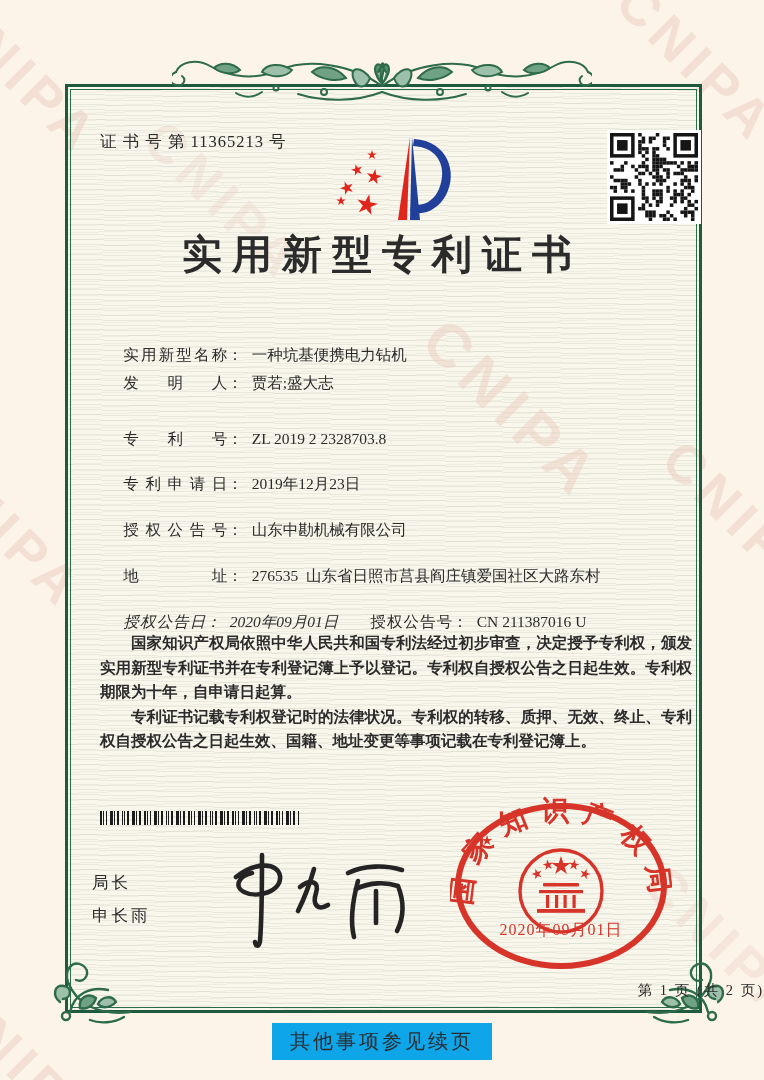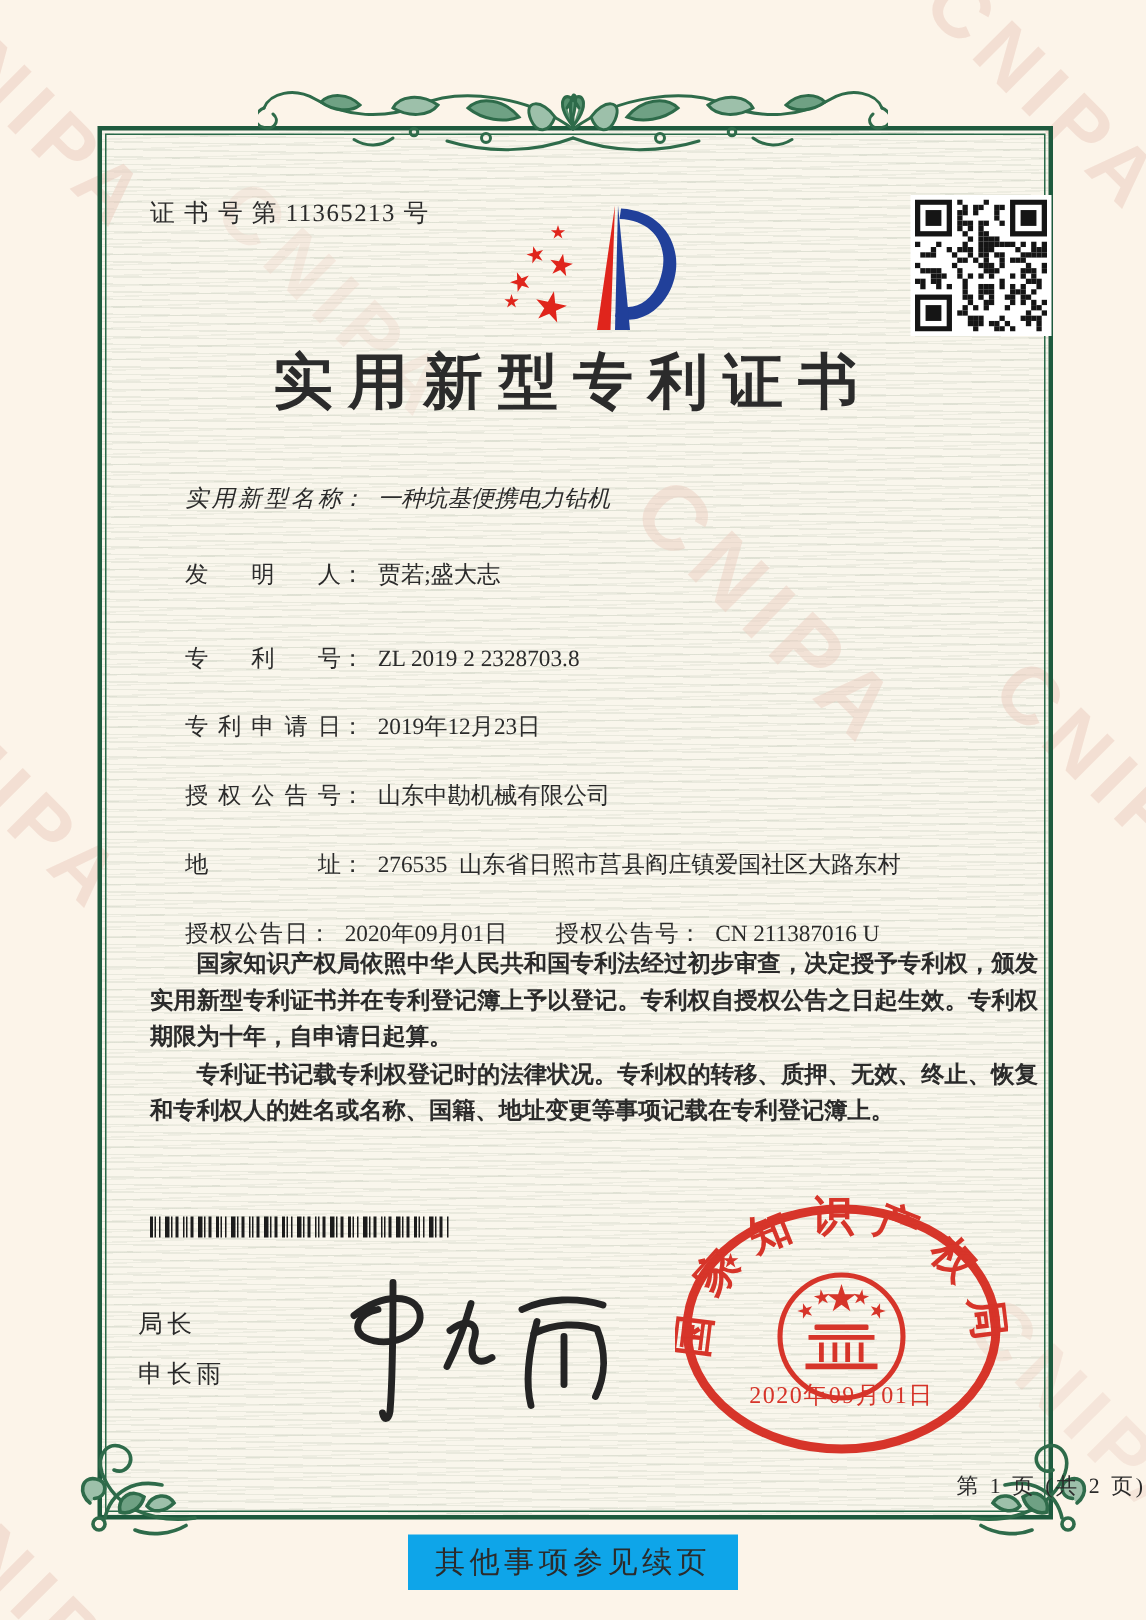--- a/index.html
+++ b/index.html
@@ -329,49 +329,49 @@
         <rect x="85.10000000000001" y="85.10000000000001" width="3.7" height="3.7" fill="#151515"></rect>
         <rect x="40.7" y="88.80000000000001" width="3.7" height="3.7" fill="#151515"></rect>
         <rect x="55.5" y="88.80000000000001" width="3.7" height="3.7" fill="#151515"></rect>
         <rect x="59.2" y="88.80000000000001" width="3.7" height="3.7" fill="#151515"></rect>
         <rect x="66.60000000000001" y="88.80000000000001" width="3.7" height="3.7" fill="#151515"></rect>
         <rect x="85.10000000000001" y="88.80000000000001" width="3.7" height="3.7" fill="#151515"></rect>
       </svg>
 
     <div class="title">实用新型专利证书</div>
 
-    <div class="row" style="top:304px;font-style:italic;">
+    <div class="row" style="top:327px;">
       <span class="lab">实用新型名称</span><span class="colon">：</span><span>一种坑基便携电力钻机</span>
     </div>
     <div class="row" style="top:355px;">
       <span class="lab">发明人</span><span class="colon">：</span><span>贾若;盛大志</span>
     </div>
     <div class="row" style="top:411px;">
       <span class="lab">专利号</span><span class="colon">：</span><span>ZL 2019 2 2328703.8</span>
     </div>
     <div class="row" style="top:456px;">
       <span class="lab">专利申请日</span><span class="colon">：</span><span>2019年12月23日</span>
     </div>
     <div class="row" style="top:502px;">
       <span class="lab">授权公告号</span><span class="colon">：</span><span>山东中勘机械有限公司</span>
     </div>
     <div class="row" style="top:548px;">
       <span class="lab">地址</span><span class="colon">：</span><span>276535  山东省日照市莒县阎庄镇爱国社区大路东村</span>
     </div>
 
-    <div class="row grant" style="top:594px;">
+    <div class="row grant" style="top:594px;font-style:italic;">
       <span class="lab2">授权公告日</span><span class="colon">：</span><span>2020年09月01日</span>
     </div>
     <div class="row grant" style="top:594px;left:347px;">
       <span class="lab2">授权公告号</span><span class="colon">：</span><span>CN 211387016 U</span>
     </div>
 
     <div class="paras">
       <p>国家知识产权局依照中华人民共和国专利法经过初步审查，决定授予专利权，颁发实用新型专利证书并在专利登记簿上予以登记。专利权自授权公告之日起生效。专利权期限为十年，自申请日起算。</p>
-      <p>专利证书记载专利权登记时的法律状况。专利权的转移、质押、无效、终止、恢复和专利权人的姓名或名称、国籍、地址变更等事项记载在专利登记簿上。</p>
+      <p>专利证书记载专利权登记时的法律状况。专利权的转移、质押、无效、终止、专利权自授权公告之日起生效、国籍、地址变更等事项记载在专利登记簿上。</p>
     </div>
 
     <div id="barcode">
         <div style="width:2px;margin-right:1px"></div>
         <div style="width:1px;margin-right:2px"></div>
         <div style="width:1px;margin-right:3px"></div>
         <div style="width:3px;margin-right:1px"></div>
         <div style="width:1px;margin-right:2px"></div>
         <div style="width:2px;margin-right:3px"></div>
         <div style="width:1px;margin-right:1px"></div>

